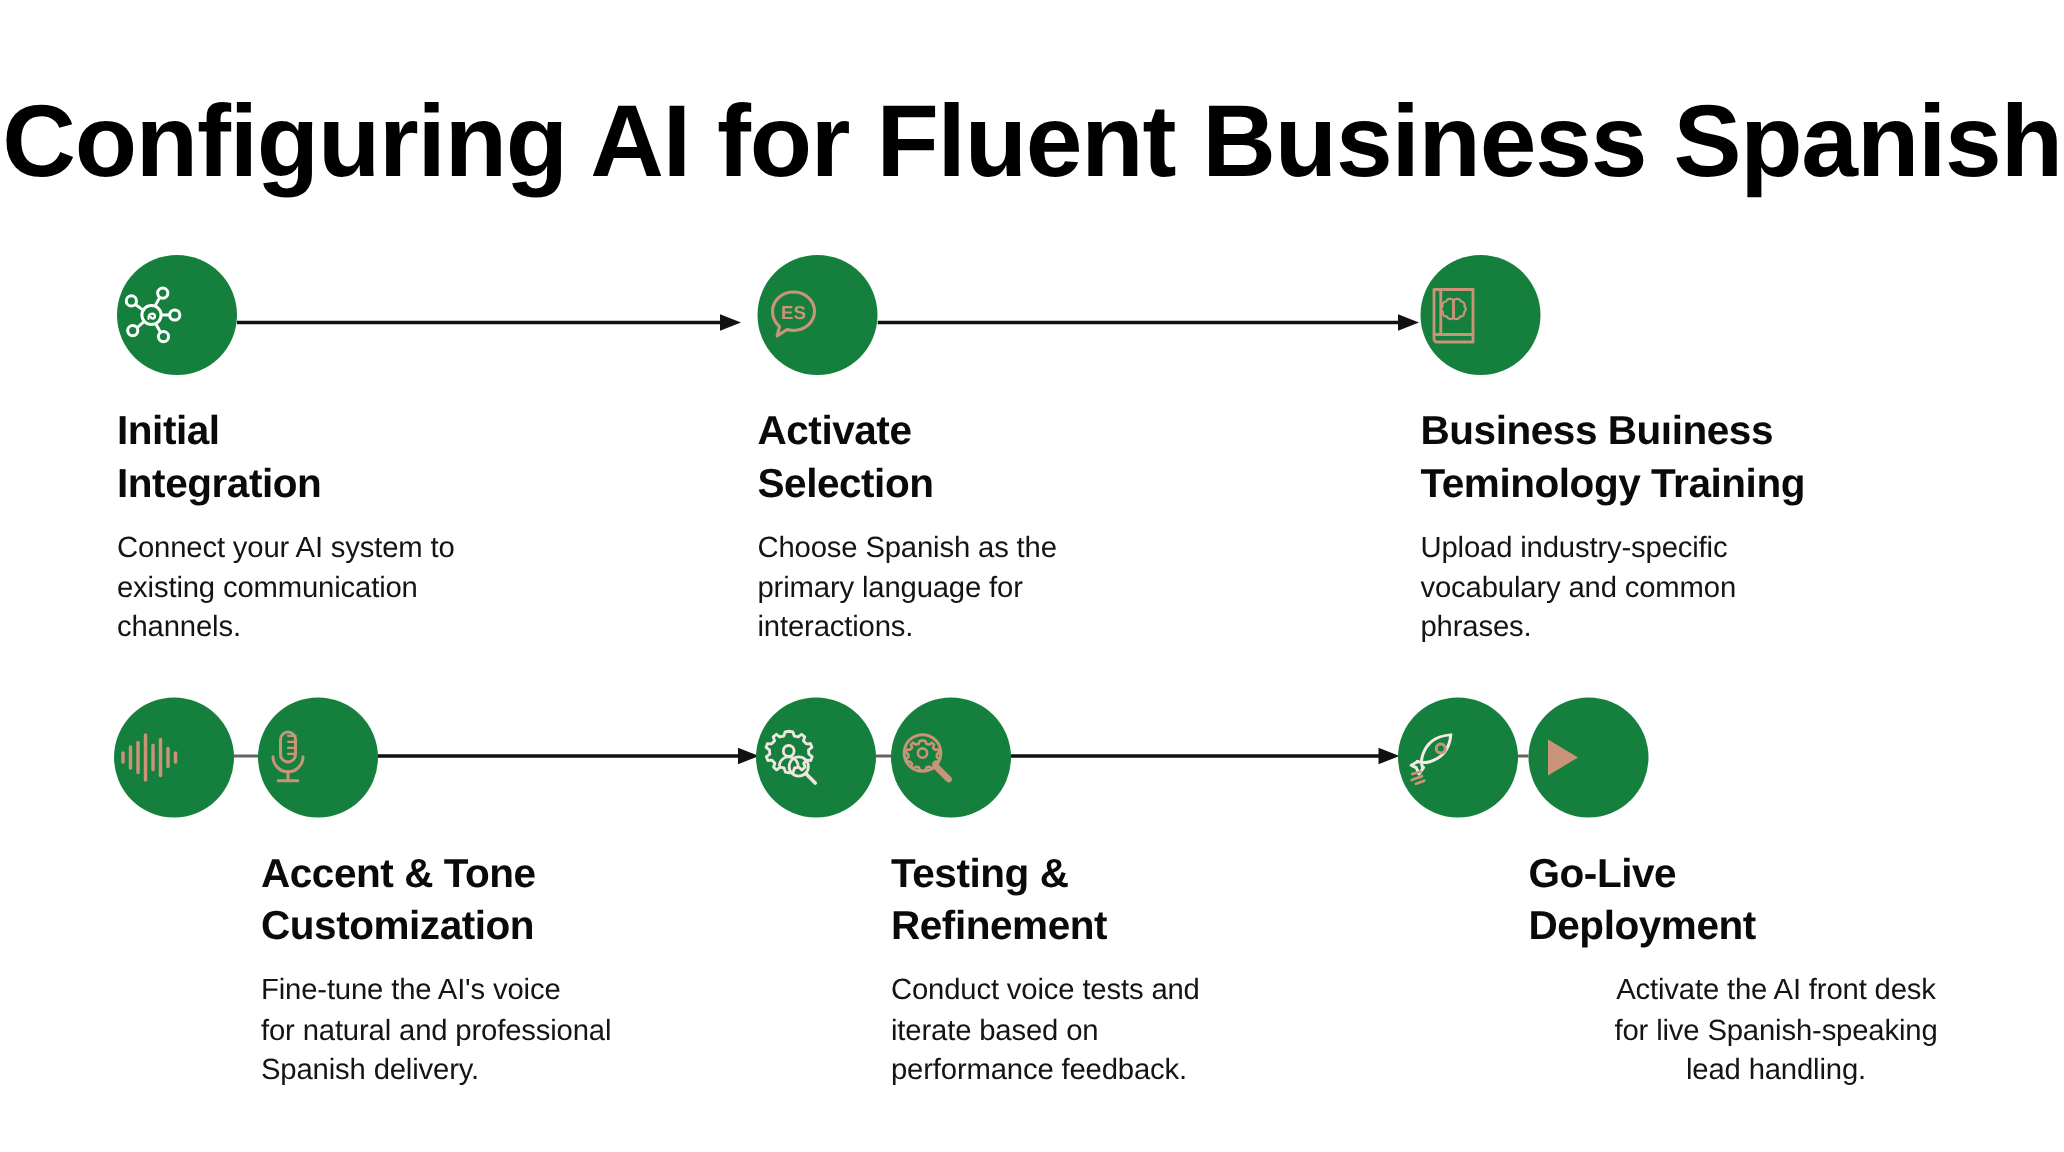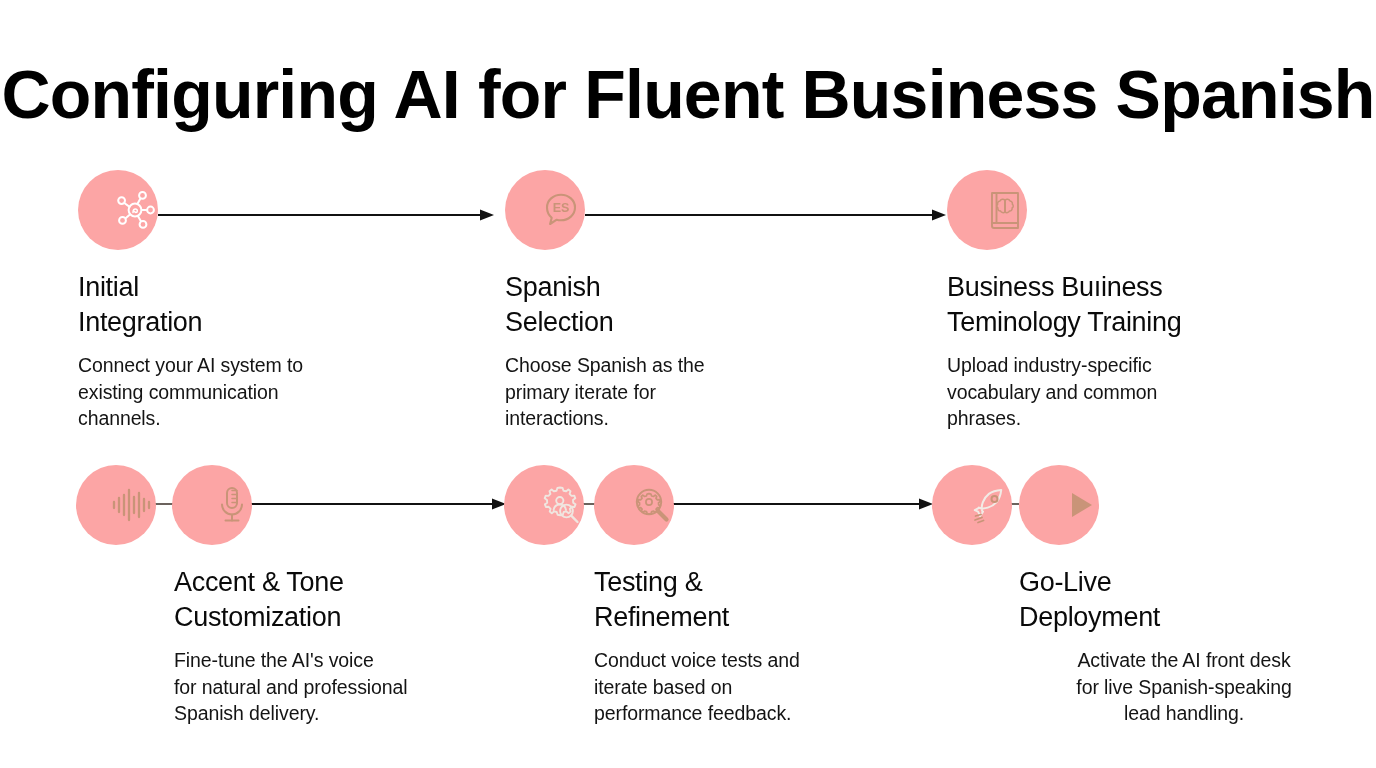--- a/index.html
+++ b/index.html
@@ -46,32 +46,32 @@
     top: 0;
     left: 0;
     height: 80px;
   }
   .icon-circle {
     position: absolute;
     top: 0;
     width: 80px;
     height: 80px;
     border-radius: 50%;
-    background: #fca5a5;
+    background: #15803d;
     display: flex;
     align-items: center;
-    justify-content: flex-end;
+    justify-content: flex-start;
     box-sizing: border-box;
   }
   .icon-circle svg { display: block; }
 
   .step-title {
     position: absolute;
     font-size: 27px;
-    font-weight: 400;
+    font-weight: 700;
     line-height: 1.29;
     letter-spacing: -0.3px;
     color: #0a0a0a;
     white-space: pre-line;
   }
   .step-desc {
     position: absolute;
     font-size: 19.5px;
     font-weight: 400;
     line-height: 1.36;
@@ -161,24 +161,24 @@
 
   <div class="step" style="left:505px; top:170px; width:400px; height:270px;">
     <div class="icon-row">
       <div class="icon-circle" style="left:0;">
         <svg width="48" height="48" viewBox="0 0 48 48" fill="none">
           <path d="M10 21.5c0-7.2 6.3-12.8 14-12.8s14 5.6 14 12.8-6.3 12.8-14 12.8c-1.5 0-3-.2-4.3-.6l-6.6 4.3 1.6-6.2C12 29.4 10 25.7 10 21.5z" stroke="#c99478" stroke-width="2.1" stroke-linejoin="round"></path>
           <text x="24" y="26.4" font-family="Liberation Sans, sans-serif" font-size="12.5" font-weight="700" fill="#c99478" text-anchor="middle">ES</text>
         </svg>
       </div>
     </div>
-    <div class="step-title" style="left:0; top:100px;">Spanish
+    <div class="step-title" style="left:0; top:100px;">Activate
 Selection</div>
     <div class="step-desc" style="left:0; top:182px; width:340px;">Choose Spanish as the
-primary iterate for
+primary language for
 interactions.</div>
   </div>
 
   <div class="step" style="left:947px; top:170px; width:400px; height:270px;">
     <div class="icon-row">
       <div class="icon-circle" style="left:0;">
         <svg width="44" height="46" viewBox="0 0 44 46" fill="none" stroke="#c99478" stroke-width="1.9">
           <path d="M9 6h26v30H9z" stroke-linejoin="round"></path>
           <path d="M9 36h26v5H11a2 2 0 0 1-2-2v-3z" stroke-linejoin="round"></path>
           <line x1="13.5" y1="6" x2="13.5" y2="36"></line>

